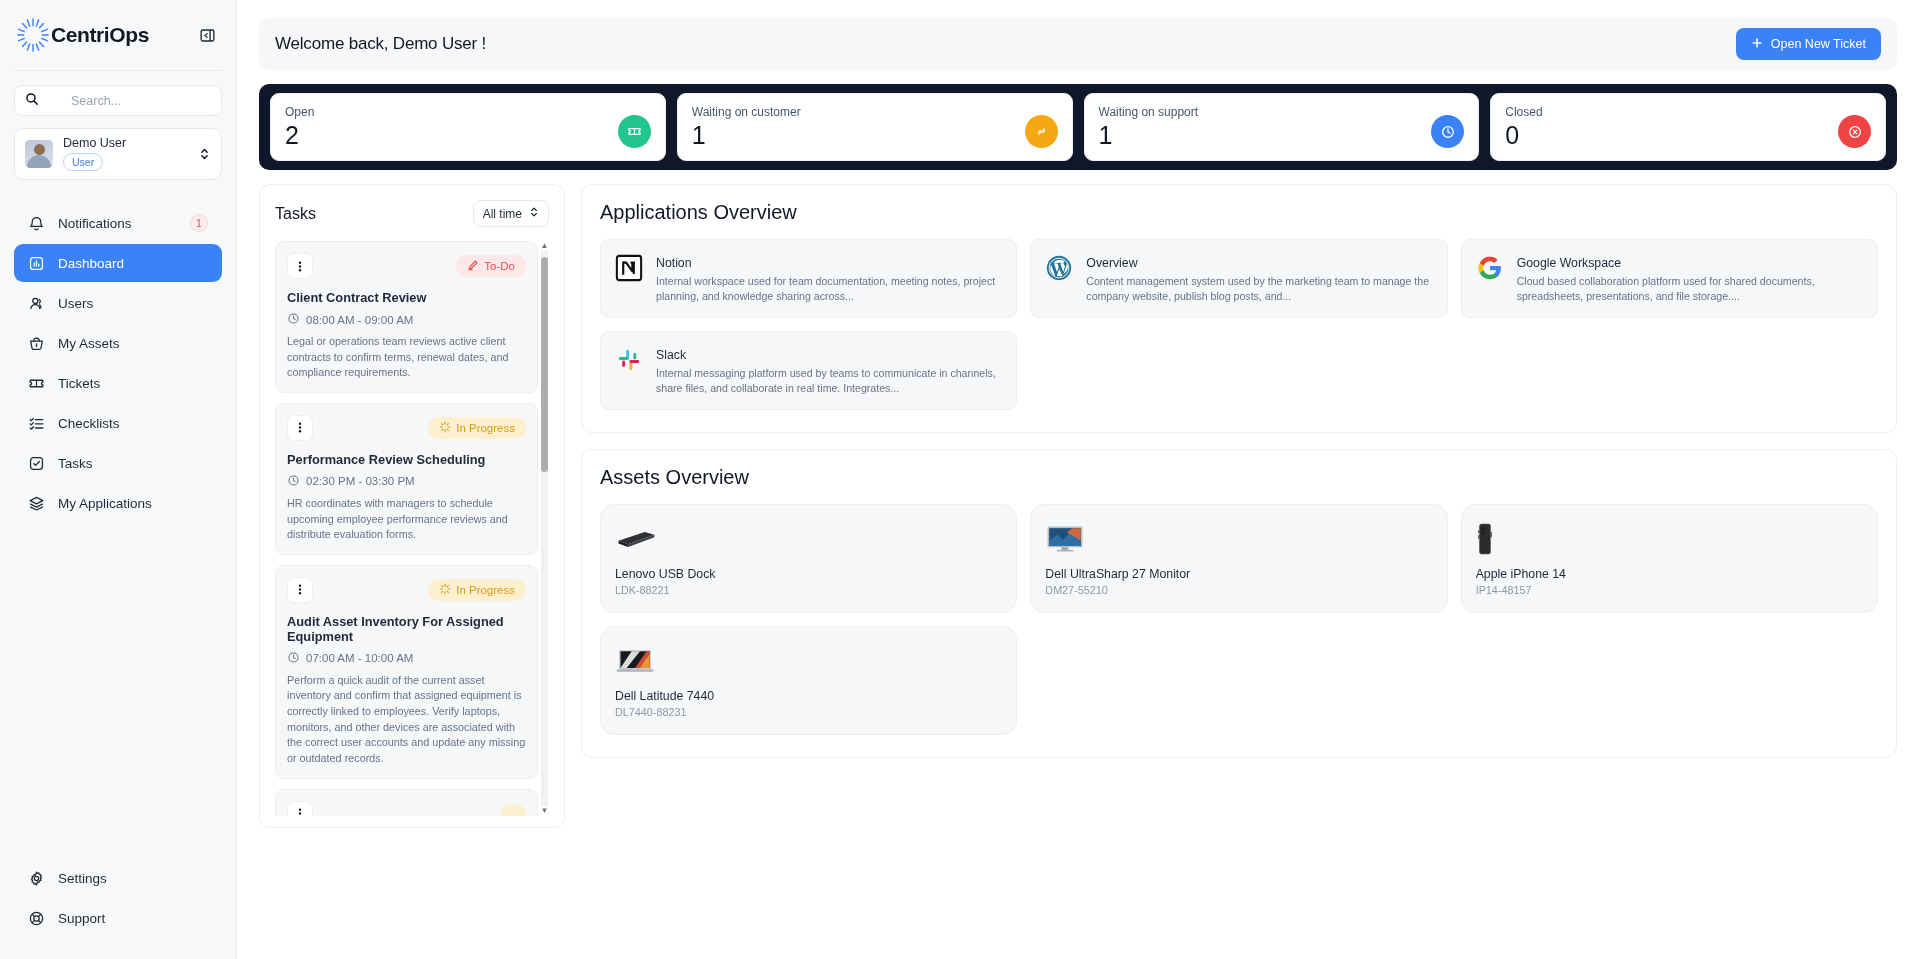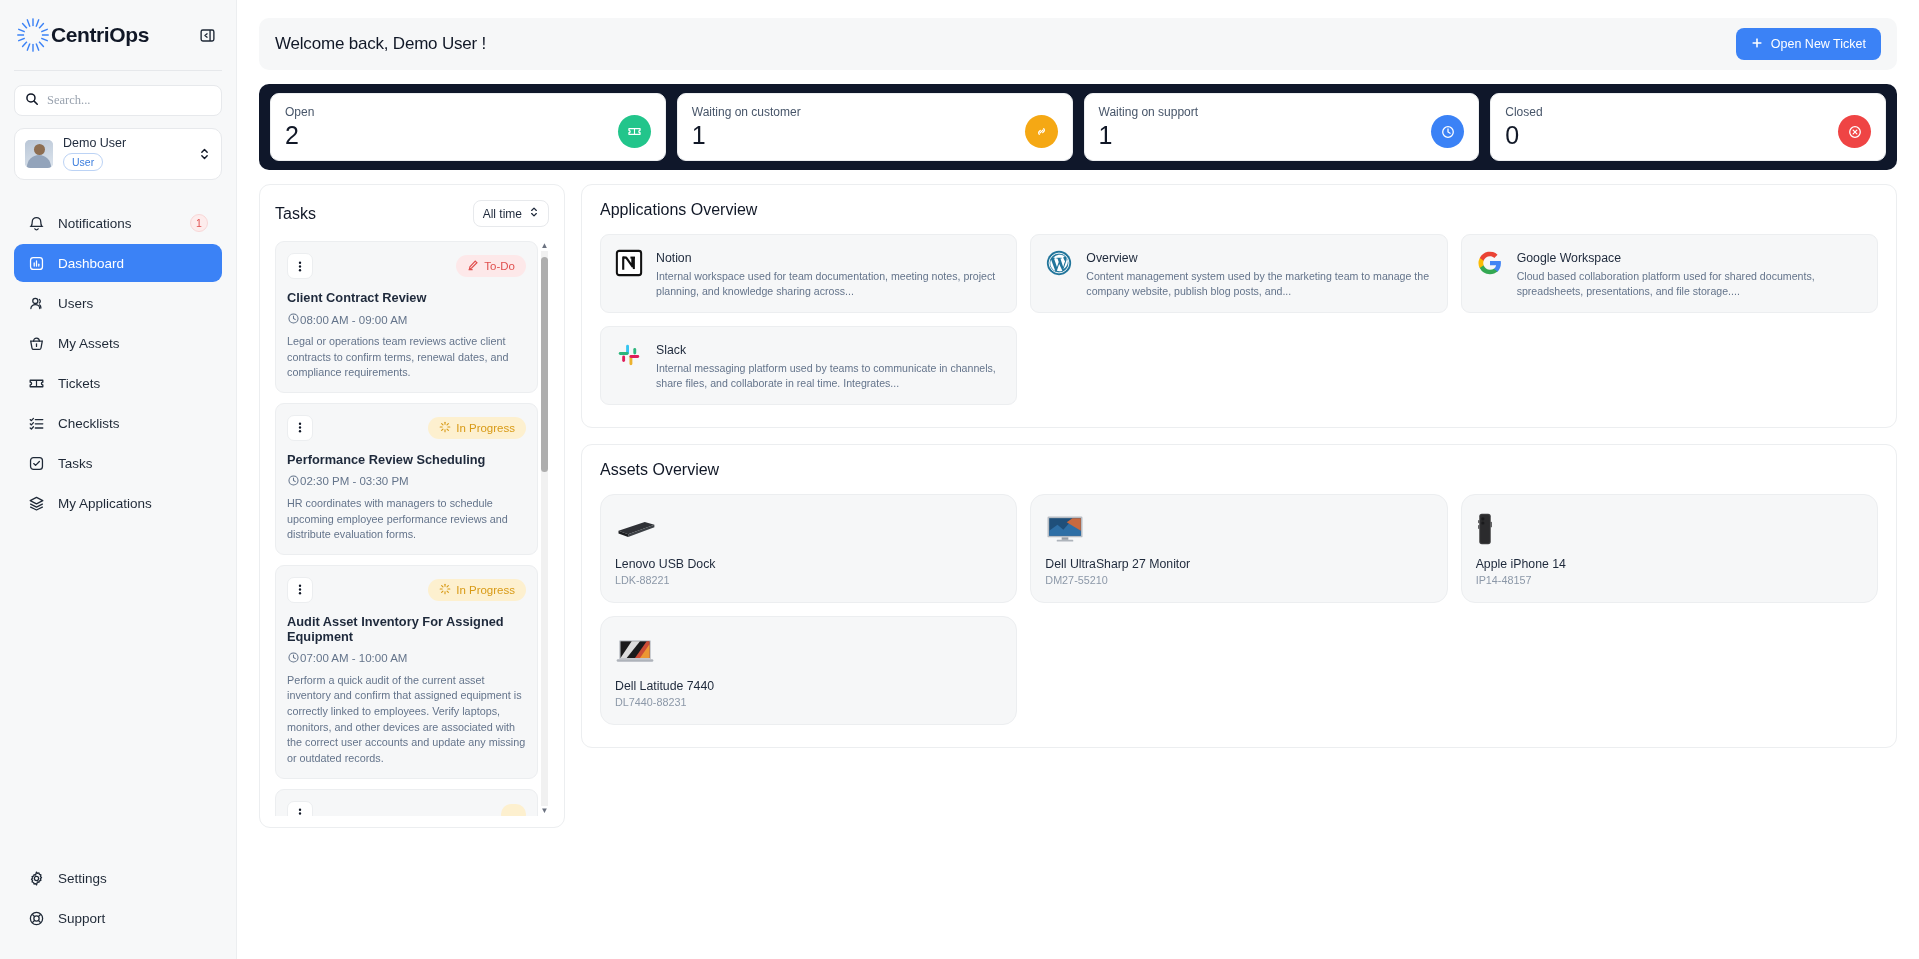--- a/index.html
+++ b/index.html
@@ -40,22 +40,22 @@
 
   .search-wrap { padding: 14px 14px 0 14px; }
   .search-box {
     height: 31px; background: #fff; border: 1px solid #e7e9ec;
     border-radius: 8px; display: flex; align-items: center;
     gap: 8px; padding: 0 10px;
   }
   .search-box svg { flex: 0 0 14px; color: #111827; }
   .search-input {
     border: 0; outline: 0; background: transparent;
-    font-family: Liberation Serif, serif; font-size: 12.5px; color: #701a75;
-    width: 100%; height: 100%;
+    font-family: Liberation Sans, sans-serif; font-size: 12.5px; color: #701a75;
+    width: 100%; height: 100%; margin-left: 24px;
   }
   .search-input::placeholder { color: #9aa3af; }
 
   .user-card {
     margin: 12px 14px 0 14px; height: 52px;
     background: #fff; border: 1px solid #e7e9ec; border-radius: 10px;
     display: flex; align-items: center; gap: 10px; padding: 0 10px;
     cursor: pointer;
   }
   .avatar {
@@ -166,35 +166,35 @@
     justify-content: center; cursor: pointer; color: #111827;
     font-size: 13px; letter-spacing: 0; line-height: 1;
   }
   .chip {
     display: flex; align-items: center; gap: 5px; border-radius: 13px;
     padding: 4px 11px; font-size: 11.5px; white-space: nowrap;
   }
   .chip.todo { background: #fde8e9; color: #e0504f; }
   .chip.progress { background: #fdf0cf; color: #d89a16; }
   .task-name { font-size: 12.8px; font-weight: 700; color: #1e293b; margin-top: 11px; }
-  .task-time { display: flex; align-items: center; gap: 0; margin-top: 7px; font-size: 11.5px; color: #64748b; }
+  .task-time { display: flex; align-items: center; gap: 6px; margin-top: 7px; font-size: 11.5px; color: #64748b; }
   .task-desc { margin-top: 7px; font-size: 10.8px; line-height: 1.45; color: #64748b; }
   
   .fscroll {
     position: absolute; right: 0; top: 0; bottom: 0; width: 9px;
     display: flex; flex-direction: column; align-items: center;
   }
   .fscroll .arrow { color: #6b7280; font-size: 8px; line-height: 1; padding: 1px 0; }
   .fscroll .track { flex: 1; width: 7px; background: #f1f1f1; position: relative; }
   .fscroll .thumb { position: absolute; left: 0; top: 6px; width: 7px; height: 215px; background: #aeaeae; border-radius: 4px; }
 
   
   .right-col { flex: 1; display: flex; flex-direction: column; gap: 16px; min-width: 0; }
   .ov-panel { padding: 16px 18px 22px 18px; }
-  .ov-title { font-size: 16px; font-weight: 500; color: #111827; }
+  .ov-title { font-size: 20px; font-weight: 500; color: #111827; }
   .ov-grid { display: grid; grid-template-columns: repeat(3, 1fr); gap: 13px; margin-top: 15px; }
 
   .app-card {
     background: #f6f7f8; border: 1px solid #eceef0; border-radius: 9px;
     padding: 13px; display: flex; gap: 12px; align-items: flex-start;
     min-height: 68px; cursor: pointer;
   }
   .app-logo { width: 30px; height: 30px; flex: 0 0 30px; display: flex; align-items: center; justify-content: center; }
   .app-text { min-width: 0; }
   .app-name { font-size: 12.3px; font-weight: 500; color: #1e293b; }

